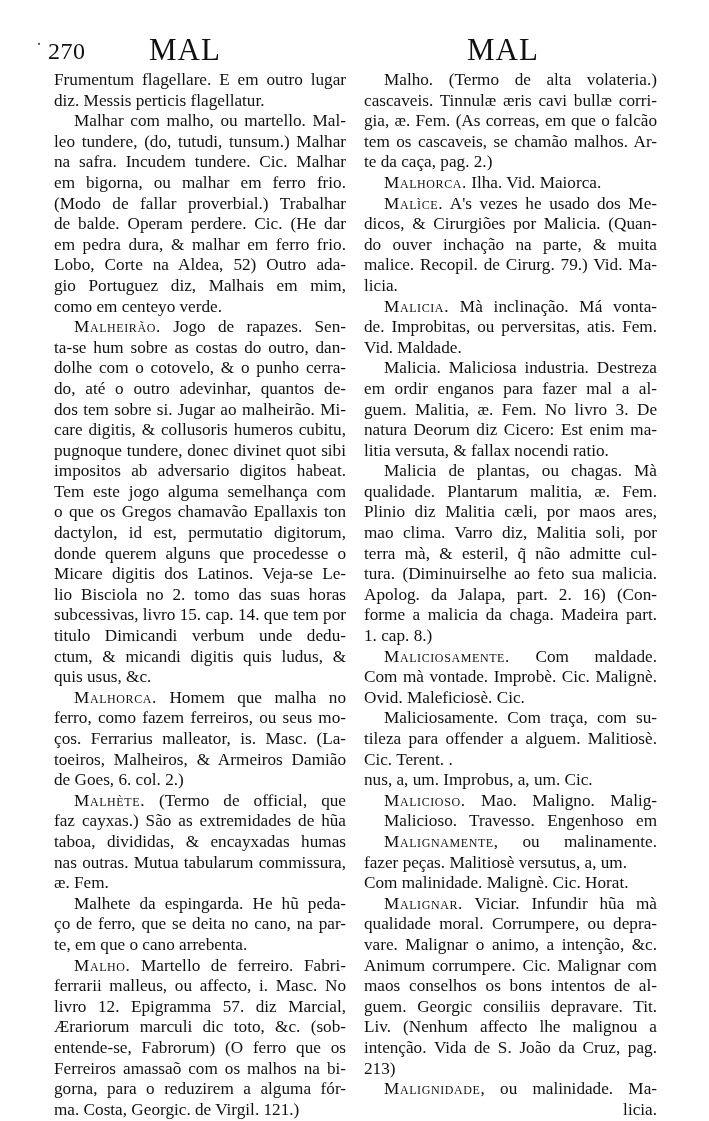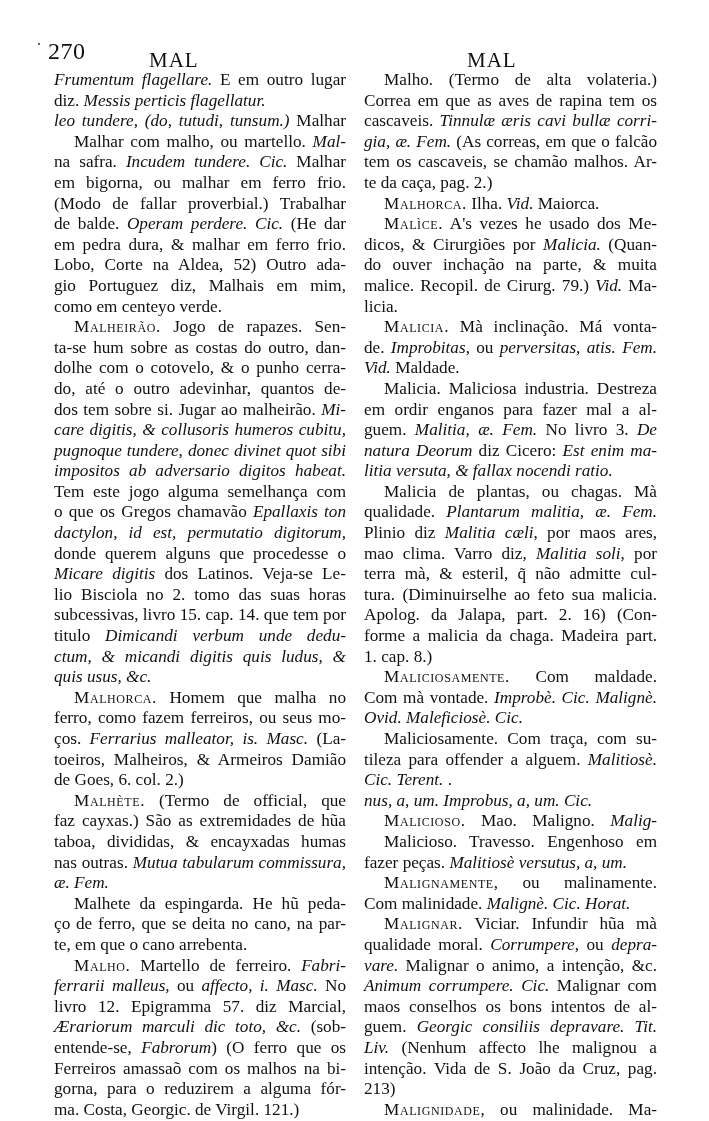--- a/index.html
+++ b/index.html
@@ -6,50 +6,50 @@
   body {
     width:709px; height:1121px; background:#ffffff; color:#111;
     font-family:"Liberation Serif","DejaVu Serif",serif;
     position:relative; overflow:hidden;
   }
   .page-number {
     position:absolute; left:48px; top:38px; font-size:24px; letter-spacing:0.5px;
   }
   .page-number::before { content:"·"; position:absolute; left:-12px; top:-4px; font-size:18px; color:#555; }
   .running-head {
-    position:absolute; top:48px; font-size:21px; letter-spacing:1px;
+    position:absolute; top:32px; font-size:31px; letter-spacing:1px;
   }
   .rh-left { left:149px; }
   .rh-right { left:467px; }
   .column { position:absolute; top:70px; width:292px; }
   .col-left { left:54px; }
   .col-right { left:364px; width:293px; }
   .line {
     height:20.6px; line-height:20.6px; font-size:17.2px; white-space:nowrap;
     text-align:justify; text-align-last:justify; overflow:visible;
   }
   .line.last { text-align-last:left; }
   .line.indent { padding-left:20px; }
   .line.right { text-align:right; text-align-last:right; }
-  .i { font-style:italic; }
+  .i { }
   .sc { font-variant:small-caps; letter-spacing:0.6px; }
 </style>
 </head>
 <body>
 
 <div>
   <div class="page-number">270</div>
   <div class="running-head rh-left">MAL</div>
   <div class="running-head rh-right">MAL</div>
 
   <div class="column col-left">
       <div class="line"><span class="i">Frumentum flagellare.</span><span> E em outro lugar</span></div>
       <div class="line last"><span>diz. </span><span class="i">Messis perticis flagellatur.</span></div>
+      <div class="line indent"><span>Malhar com malho, ou martello. </span><span class="i">Mal-</span></div>
       <div class="line"><span class="i">leo tundere, (do, tutudi, tunsum.)</span><span> Malhar</span></div>
-      <div class="line indent"><span>Malhar com malho, ou martello. </span><span class="i">Mal-</span></div>
       <div class="line"><span>na safra. </span><span class="i">Incudem tundere. Cic.</span><span> Malhar</span></div>
       <div class="line"><span>em bigorna, ou malhar em ferro frio.</span></div>
       <div class="line"><span>(Modo de fallar proverbial.) Trabalhar</span></div>
       <div class="line"><span>de balde. </span><span class="i">Operam perdere. Cic.</span><span> (He dar</span></div>
       <div class="line"><span>em pedra dura, &amp; malhar em ferro frio.</span></div>
       <div class="line"><span>Lobo, Corte na Aldea, 52) Outro ada-</span></div>
       <div class="line"><span>gio Portuguez diz, Malhais em mim,</span></div>
       <div class="line last"><span>como em centeyo verde.</span></div>
       <div class="line indent"><span class="sc">Malheirão.</span><span> Jogo de rapazes. Sen-</span></div>
       <div class="line"><span>ta-se hum sobre as costas do outro, dan-</span></div>
@@ -86,21 +86,20 @@
       <div class="line"><span class="i">ferrarii malleus,</span><span> ou </span><span class="i">affecto, i. Masc.</span><span> No</span></div>
       <div class="line"><span>livro 12. Epigramma 57. diz Marcial,</span></div>
       <div class="line"><span class="i">Ærariorum marculi dic toto, &amp;c.</span><span> (sob-</span></div>
       <div class="line"><span>entende-se, </span><span class="i">Fabrorum</span><span>) (O ferro que os</span></div>
       <div class="line"><span>Ferreiros amassaõ com os malhos na bi-</span></div>
       <div class="line"><span>gorna, para o reduzirem a alguma fór-</span></div>
       <div class="line last"><span>ma. Costa, Georgic. de Virgil. 121.)</span></div>
     </div>
   <div class="column col-right">
       <div class="line indent"><span>Malho. (Termo de alta volateria.)</span></div>
-      <div class="line"><span>Correa em que as aves de rapina tem os</span></div>
       <div class="line"><span>cascaveis. </span><span class="i">Tinnulæ æris cavi bullæ corri-</span></div>
       <div class="line"><span class="i">gia, æ. Fem.</span><span> (As correas, em que o falcão</span></div>
       <div class="line"><span>tem os cascaveis, se chamão malhos. Ar-</span></div>
       <div class="line last"><span>te da caça, pag. 2.)</span></div>
       <div class="line indent last"><span class="sc">Malhorca.</span><span> Ilha. </span><span class="i">Vid.</span><span> Maiorca.</span></div>
       <div class="line indent"><span class="sc">Malìce.</span><span> A's vezes he usado dos Me-</span></div>
       <div class="line"><span>dicos, &amp; Cirurgiões por </span><span class="i">Malicia.</span><span> (Quan-</span></div>
       <div class="line"><span>do ouver inchação na parte, &amp; muita</span></div>
       <div class="line"><span>malice. Recopil. de Cirurg. 79.) </span><span class="i">Vid.</span><span> Ma-</span></div>
       <div class="line last"><span>licia.</span></div>
@@ -123,22 +122,22 @@
       <div class="line last"><span>1. cap. 8.)</span></div>
       <div class="line indent"><span class="sc">Maliciosamente.</span><span> Com maldade.</span></div>
       <div class="line"><span>Com mà vontade. </span><span class="i">Improbè. Cic. Malignè.</span></div>
       <div class="line last"><span class="i">Ovid. Maleficiosè. Cic.</span></div>
       <div class="line indent"><span>Maliciosamente. Com traça, com su-</span></div>
       <div class="line"><span>tileza para offender a alguem. </span><span class="i">Malitiosè.</span></div>
       <div class="line last"><span class="i">Cic. Terent.</span><span> .</span></div>
       <div class="line last"><span class="i">nus, a, um. Improbus, a, um. Cic.</span></div>
       <div class="line indent"><span class="sc">Malicioso.</span><span> Mao. Maligno. </span><span class="i">Malig-</span></div>
       <div class="line indent"><span>Malicioso. Travesso. Engenhoso em</span></div>
+      <div class="line indent"><span class="sc">Malignamente</span><span>, ou malinamente.</span></div>
       <div class="line last"><span>fazer peças. </span><span class="i">Malitiosè versutus, a, um.</span></div>
-      <div class="line indent"><span class="sc">Malignamente</span><span>, ou malinamente.</span></div>
       <div class="line last"><span>Com malinidade. </span><span class="i">Malignè. Cic. Horat.</span></div>
       <div class="line indent"><span class="sc">Malignar.</span><span> Viciar. Infundir hũa mà</span></div>
       <div class="line"><span>qualidade moral. </span><span class="i">Corrumpere</span><span>, ou </span><span class="i">depra-</span></div>
       <div class="line"><span class="i">vare.</span><span> Malignar o animo, a intenção, &amp;c.</span></div>
       <div class="line"><span class="i">Animum corrumpere. Cic.</span><span> Malignar com</span></div>
       <div class="line"><span>maos conselhos os bons intentos de al-</span></div>
       <div class="line"><span>guem. </span><span class="i">Georgic consiliis depravare. Tit.</span></div>
       <div class="line"><span class="i">Liv.</span><span> (Nenhum affecto lhe malignou a</span></div>
       <div class="line"><span>intenção. Vida de S. João da Cruz, pag.</span></div>
       <div class="line last"><span>213)</span></div>

